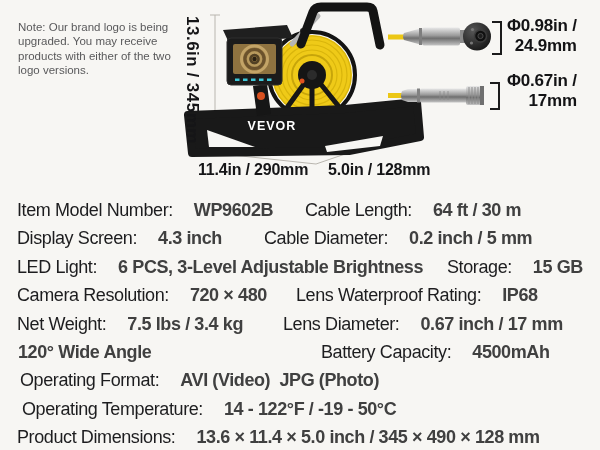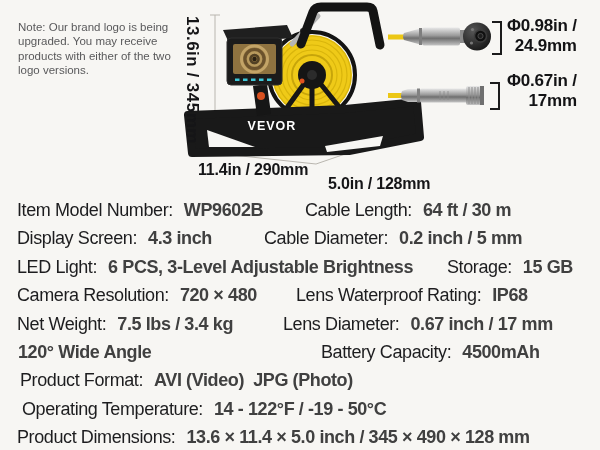--- a/index.html
+++ b/index.html
@@ -18,36 +18,36 @@
   .dim{
     position:absolute;color:#151517;font-weight:bold;
     font-size:16px;letter-spacing:-0.2px;white-space:nowrap;
   }
   .dim-v{
     left:182px;top:16px;height:150px;
     writing-mode:vertical-rl;text-orientation:mixed;
     font-size:17px;letter-spacing:0.5px;
   }
   .dim-w{left:198px;top:161px;}
-  .dim-d{left:328px;top:175px;}
+  .dim-d{left:328px;top:161px;}
   
   .head-svg{position:absolute;}
   .head1-svg{left:388px;top:14px;}
   .head2-svg{left:388px;top:76px;}
   .head-label{
     position:absolute;font-size:17px;font-weight:bold;color:#131315;
     line-height:20px;letter-spacing:-0.2px;white-space:nowrap;text-align:right;
   }
   .head1-label{left:507px;top:16px;}
   .head2-label{left:507px;top:71px;}
   
   .specs{position:absolute;left:0;top:196px;width:600px;}
   .spec-row{position:relative;height:28.4px;}
   .spec-item{
-    position:absolute;top:0;display:flex;gap:11px;
+    position:absolute;top:0;display:flex;gap:21px;
     font-size:18px;line-height:28.4px;letter-spacing:-0.4px;white-space:pre;
   }
   .spec-label{color:#1d1d1f;font-weight:500;}
   .spec-value{color:#404040;font-weight:700;}
   .r0 .i0{left:17px}  .r0 .i1{left:305px}
   .r1 .i0{left:17px}  .r1 .i1{left:264px}
   .r2 .i0{left:17px}  .r2 .i1{left:447px}
   .r3 .i0{left:17px}  .r3 .i1{left:296px}
   .r4 .i0{left:17px}  .r4 .i1{left:283px}
   .r5 .i0{left:18px}  .r5 .i1{left:321px}
@@ -204,21 +204,21 @@
     </div>
     <div class="spec-row r4">
       <span class="spec-item i0"><span class="spec-label">Net Weight:</span><span class="spec-value">7.5 lbs / 3.4 kg</span></span>
       <span class="spec-item i1"><span class="spec-label">Lens Diameter:</span><span class="spec-value">0.67 inch / 17 mm</span></span>
     </div>
     <div class="spec-row r5">
       <span class="spec-item i0"><span class="spec-value">120° Wide Angle</span></span>
       <span class="spec-item i1"><span class="spec-label">Battery Capacity:</span><span class="spec-value">4500mAh</span></span>
     </div>
     <div class="spec-row r6">
-      <span class="spec-item i0"><span class="spec-label">Product Format:</span><span class="spec-value">AVI (Video)  JPG (Photo)</span></span>
+      <span class="spec-item i0"><span class="spec-label">Operating Format:</span><span class="spec-value">AVI (Video)  JPG (Photo)</span></span>
     </div>
     <div class="spec-row r7">
       <span class="spec-item i0"><span class="spec-label">Operating Temperature:</span><span class="spec-value">14 - 122°F / -19 - 50°C</span></span>
     </div>
     <div class="spec-row r8">
       <span class="spec-item i0"><span class="spec-label">Product Dimensions:</span><span class="spec-value">13.6 × 11.4 × 5.0 inch / 345 × 490 × 128 mm</span></span>
     </div>
   </div>
 
 </div>

